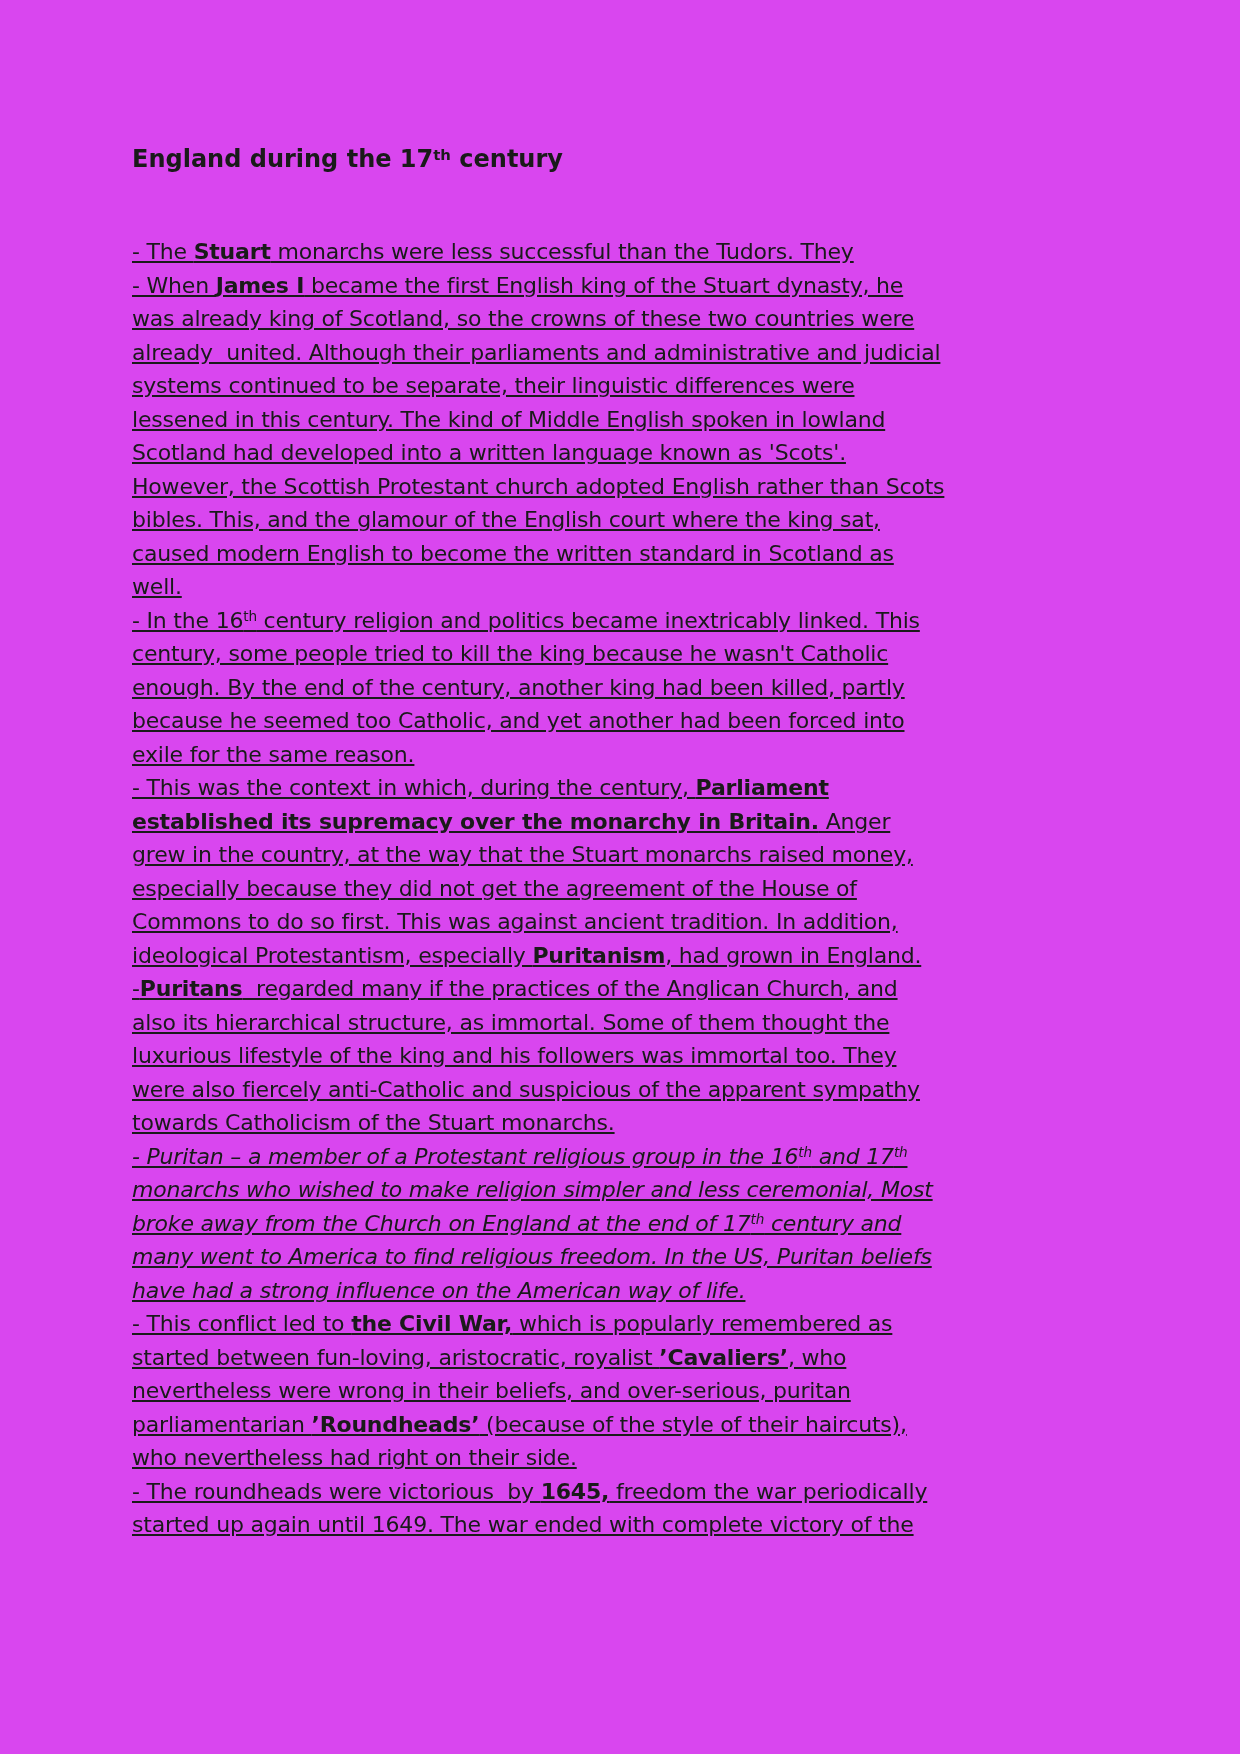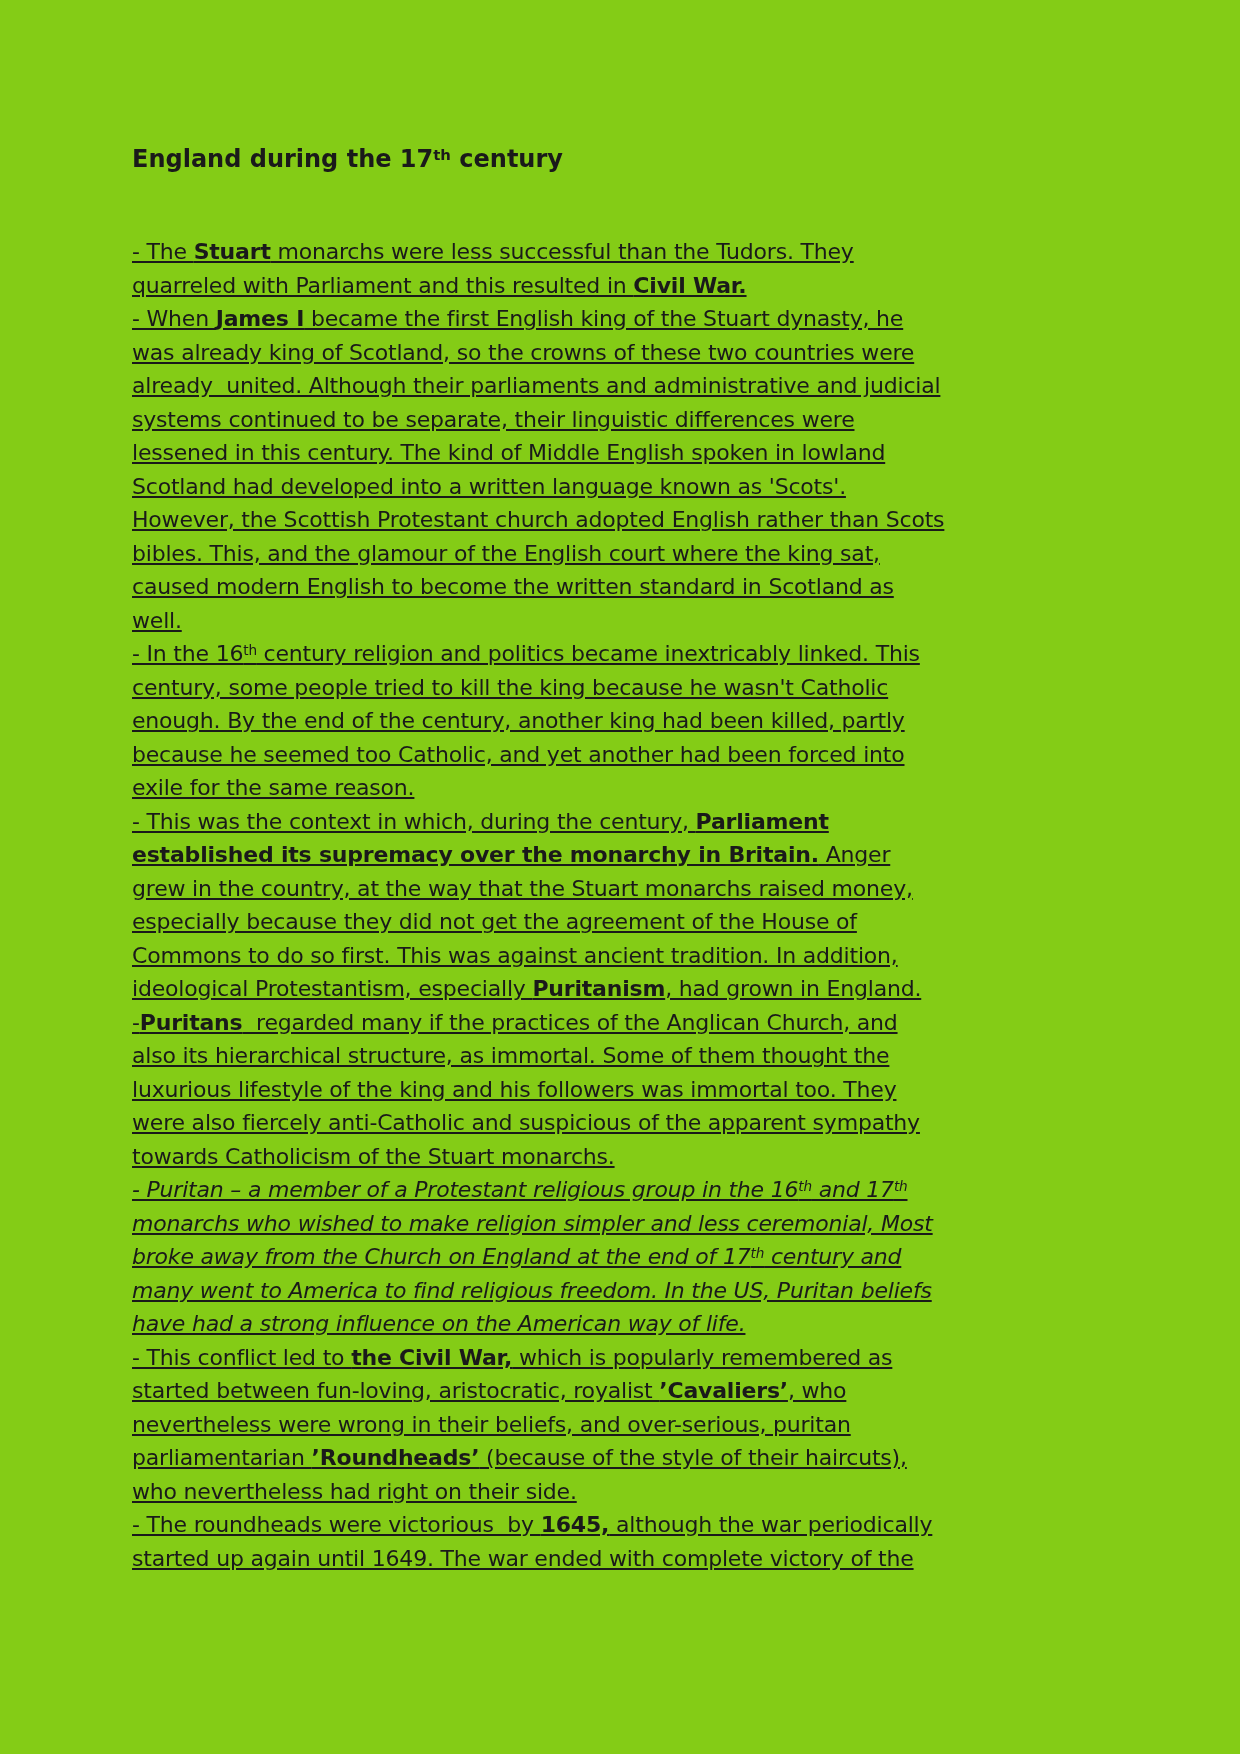--- a/index.html
+++ b/index.html
@@ -44,25 +44,24 @@
     font-size: 0.62em;
     vertical-align: baseline;
     position: relative;
     top: -0.45em;
     line-height: 0;
   }
 </style>
 </head>
 <body>
 
-<div class="page" style="background: #84cc16; color: rgb(26, 26, 26);">
+<div class="page" style="background: #d946ef; color: rgb(26, 26, 26);">
   <div class="doc-title"><span class="b">England during the 17</span><sup class="b">th</sup><span class="b"> century</span></div>
   <div class="doc-body">
       <div class="line"><span>- The </span><span class="b">Stuart</span><span> monarchs were less successful than the Tudors. They</span></div>
-      <div class="line"><span>quarreled with Parliament and this resulted in </span><span class="b">Civil War.</span></div>
       <div class="line"><span>- When </span><span class="b">James I</span><span> became the first English king of the Stuart dynasty, he</span></div>
       <div class="line"><span>was already king of Scotland, so the crowns of these two countries were</span></div>
       <div class="line"><span>already  united. Although their parliaments and administrative and judicial</span></div>
       <div class="line"><span>systems continued to be separate, their linguistic differences were</span></div>
       <div class="line"><span>lessened in this century. The kind of Middle English spoken in lowland</span></div>
       <div class="line"><span>Scotland had developed into a written language known as 'Scots'.</span></div>
       <div class="line"><span>However, the Scottish Protestant church adopted English rather than Scots</span></div>
       <div class="line"><span>bibles. This, and the glamour of the English court where the king sat,</span></div>
       <div class="line"><span>caused modern English to become the written standard in Scotland as</span></div>
       <div class="line"><span>well.</span></div>
@@ -85,16 +84,16 @@
       <div class="line"><span class="i">- Puritan – a member of a Protestant religious group in the 16</span><sup class="i">th</sup><span class="i"> and 17</span><sup class="i">th</sup></div>
       <div class="line"><span class="i">monarchs who wished to make religion simpler and less ceremonial, Most</span></div>
       <div class="line"><span class="i">broke away from the Church on England at the end of 17</span><sup class="i">th</sup><span class="i"> century and</span></div>
       <div class="line"><span class="i">many went to America to find religious freedom. In the US, Puritan beliefs</span></div>
       <div class="line"><span class="i">have had a strong influence on the American way of life.</span></div>
       <div class="line"><span>- This conflict led to </span><span class="b">the Civil War,</span><span> which is popularly remembered as</span></div>
       <div class="line"><span>started between fun-loving, aristocratic, royalist </span><span class="b">’Cavaliers’</span><span>, who</span></div>
       <div class="line"><span>nevertheless were wrong in their beliefs, and over-serious, puritan</span></div>
       <div class="line"><span>parliamentarian </span><span class="b">’Roundheads’</span><span> (because of the style of their haircuts),</span></div>
       <div class="line"><span>who nevertheless had right on their side.</span></div>
-      <div class="line"><span>- The roundheads were victorious  by </span><span class="b">1645,</span><span> although the war periodically</span></div>
+      <div class="line"><span>- The roundheads were victorious  by </span><span class="b">1645,</span><span> freedom the war periodically</span></div>
       <div class="line"><span>started up again until 1649. The war ended with complete victory of the</span></div>
     </div>
 </div>
 
 </body></html>

